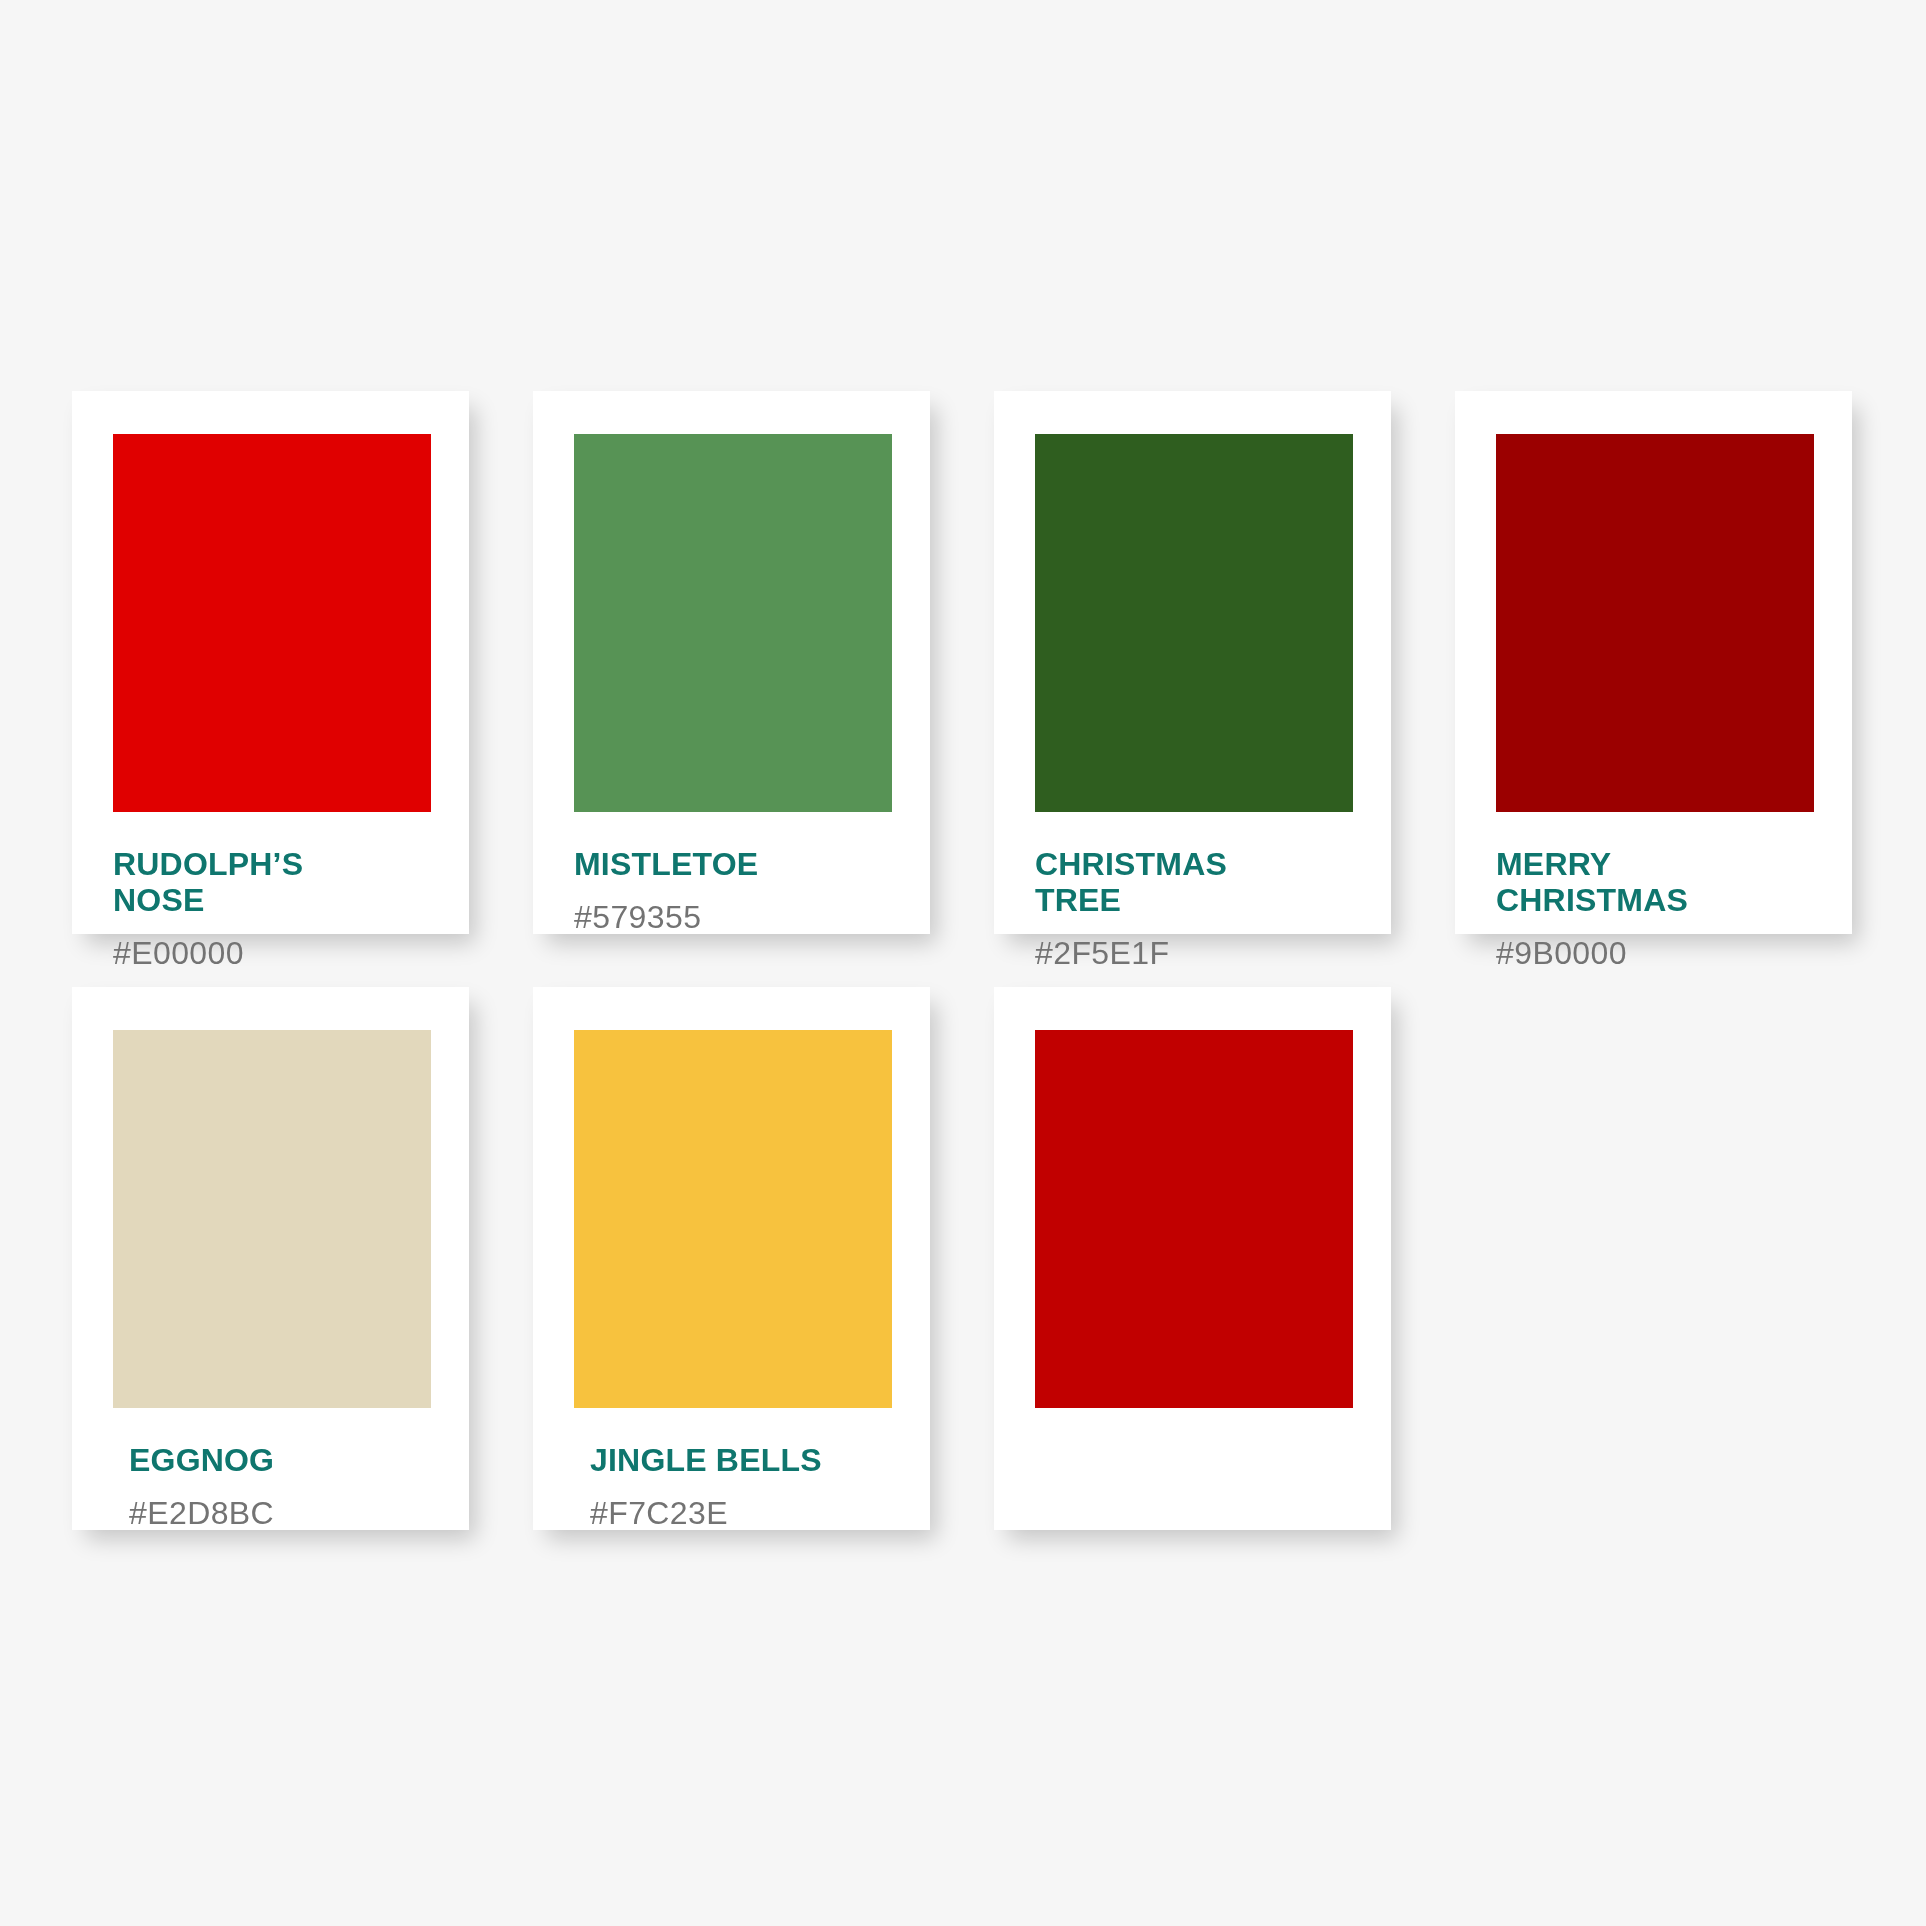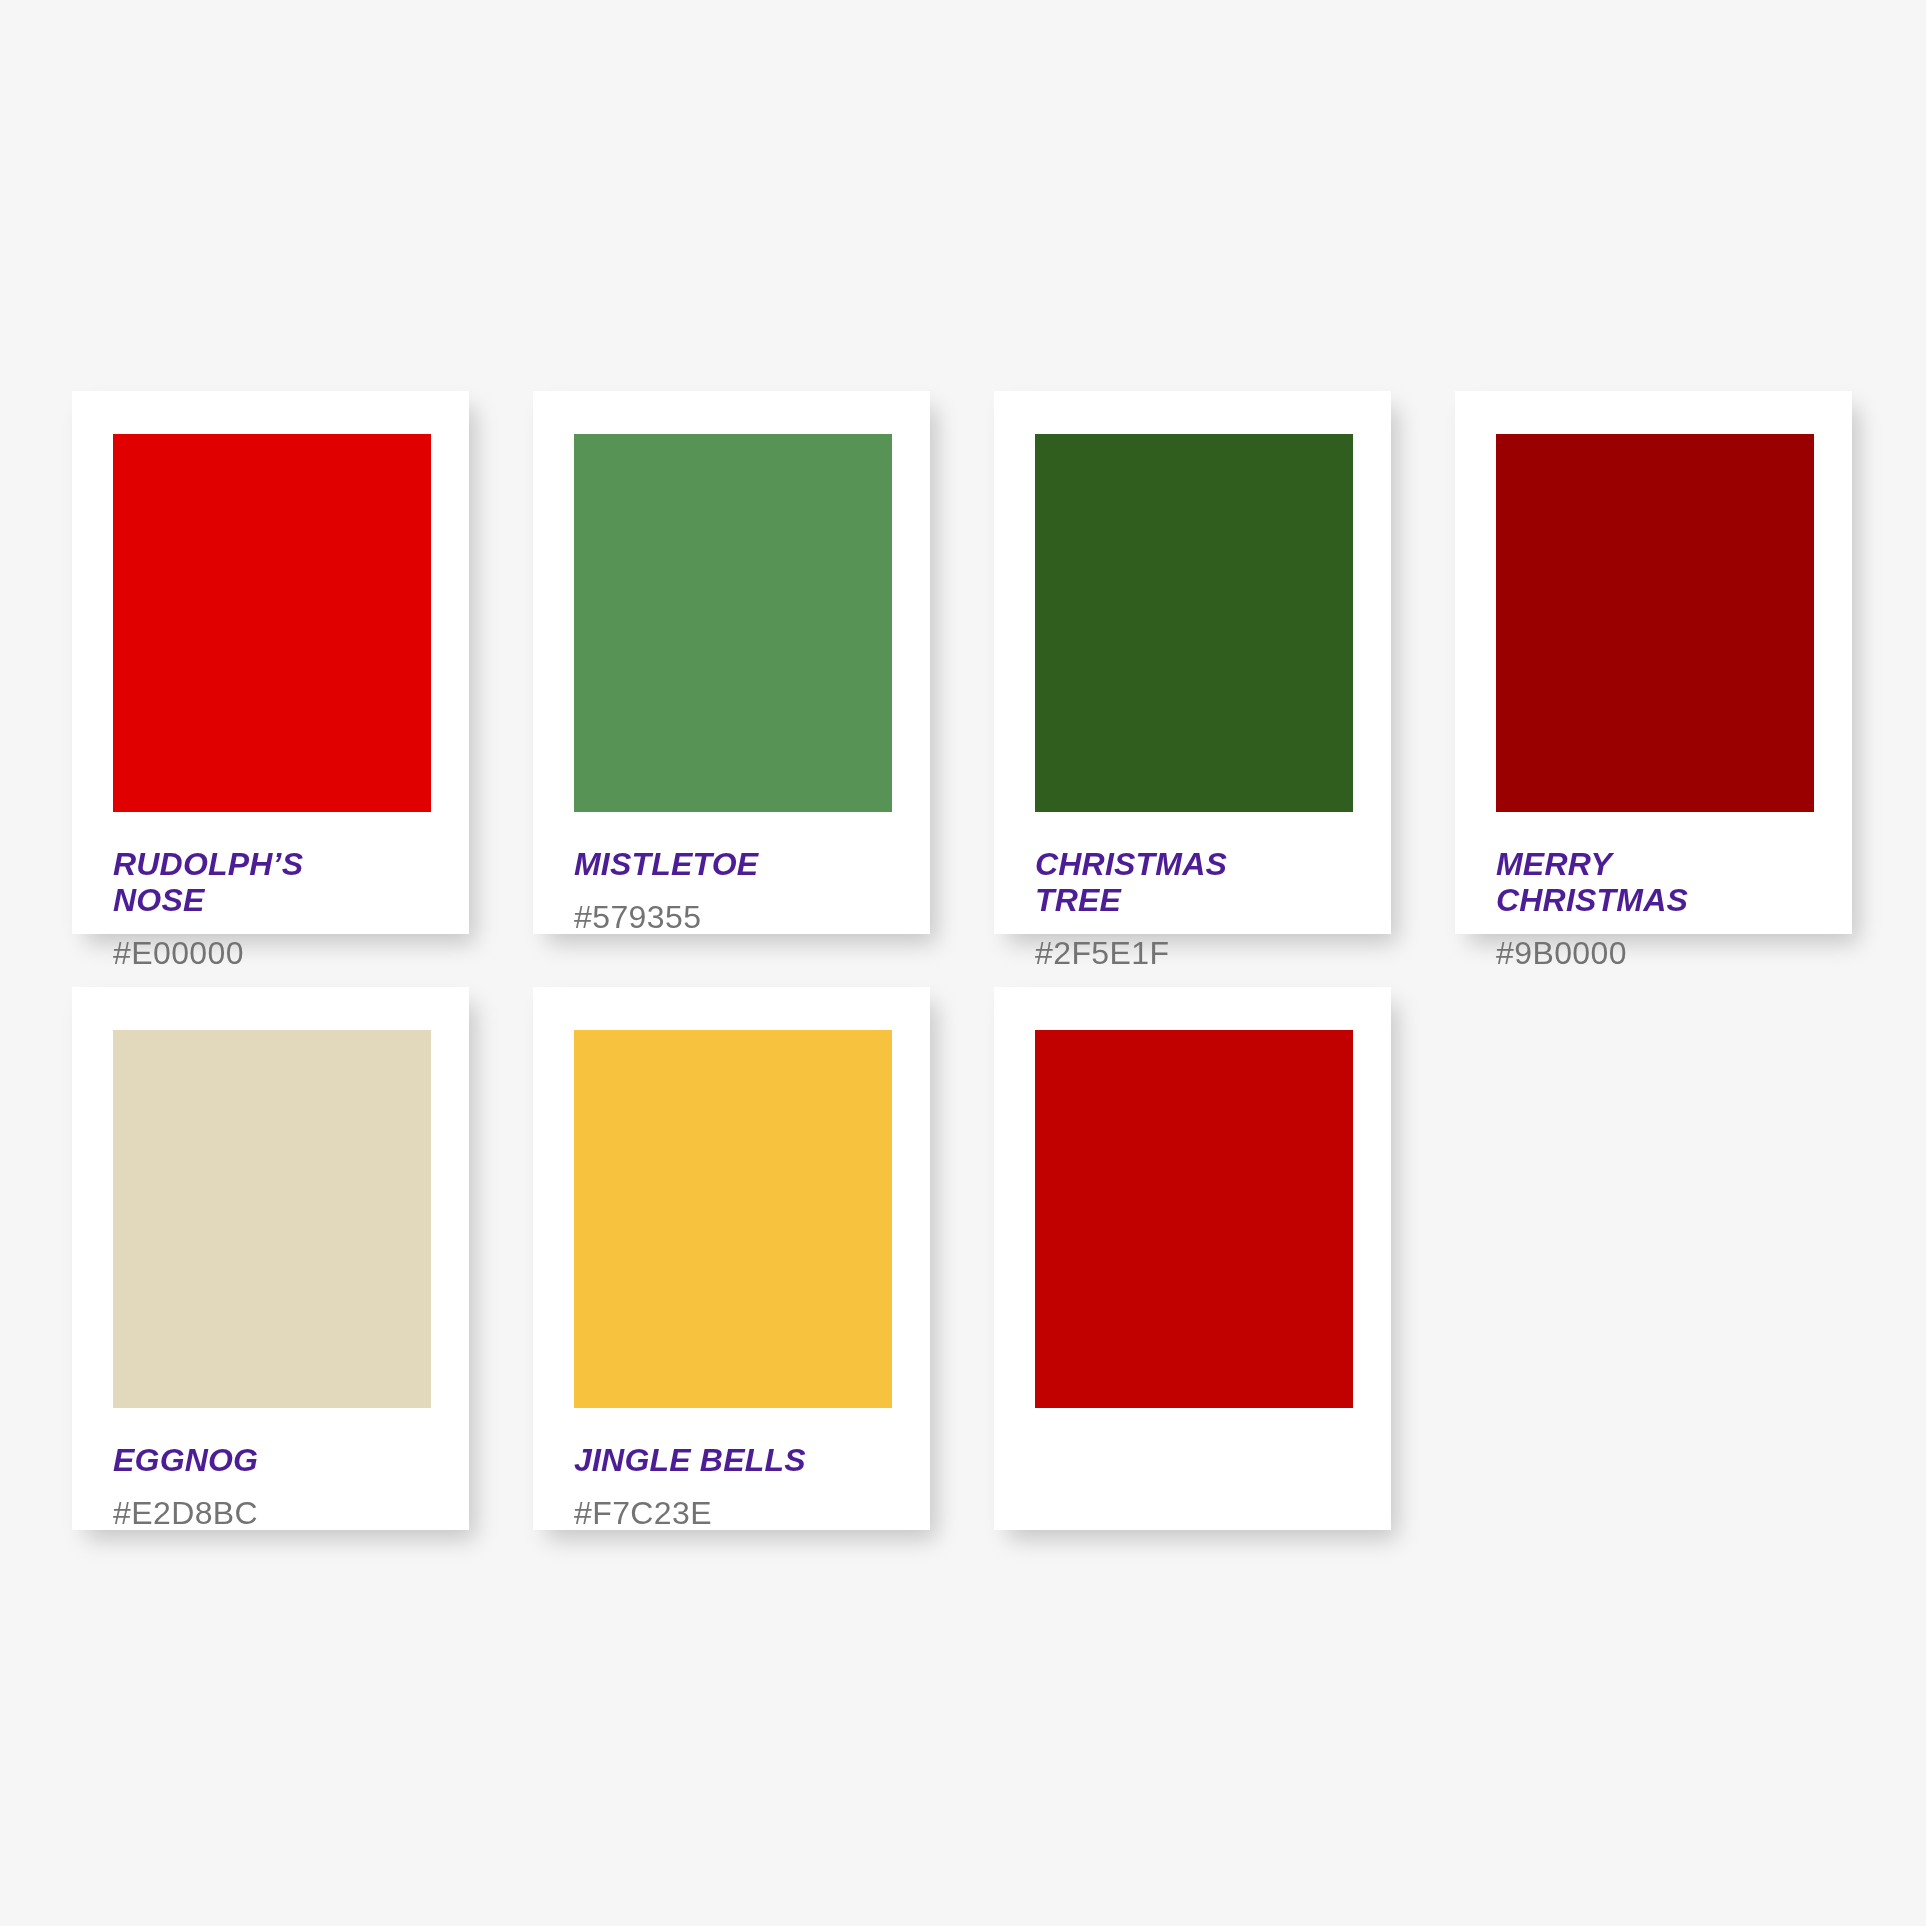--- a/index.html
+++ b/index.html
@@ -55,44 +55,43 @@
     left: 41px;
     right: 24px;
     top: 456px;
   }
 
   .swatch-name {
     font-size: 32px;
     font-weight: bold;
     letter-spacing: 0.2px;
     line-height: 1.12;
-    color: #4c1d95;
+    color: #0f766e;
     text-transform: uppercase;
     white-space: pre-line;
-    font-style: italic;
   }
 
   .swatch-name .reg {
     font-size: 19px;
     vertical-align: super;
     line-height: 0;
     font-weight: bold;
   }
 
   .swatch-hex {
     margin-top: 17px;
     font-size: 32px;
     font-weight: normal;
     letter-spacing: 0.4px;
     color: #737373;
     line-height: 1.1;
   }
 
   
-  .row-2 .swatch-info { top: 456px; }
+  .row-2 .swatch-info { top: 456px; margin-left: 16px; }
 </style>
 </head>
 <body>
 
 <div id="palette-board">
   <div id="swatch-grid">
       <div class="swatch-card">
         <div class="swatch-chip" style="background: rgb(224, 0, 0);"></div>
         <div class="swatch-info">
           <div class="swatch-name">RUDOLPH’S

